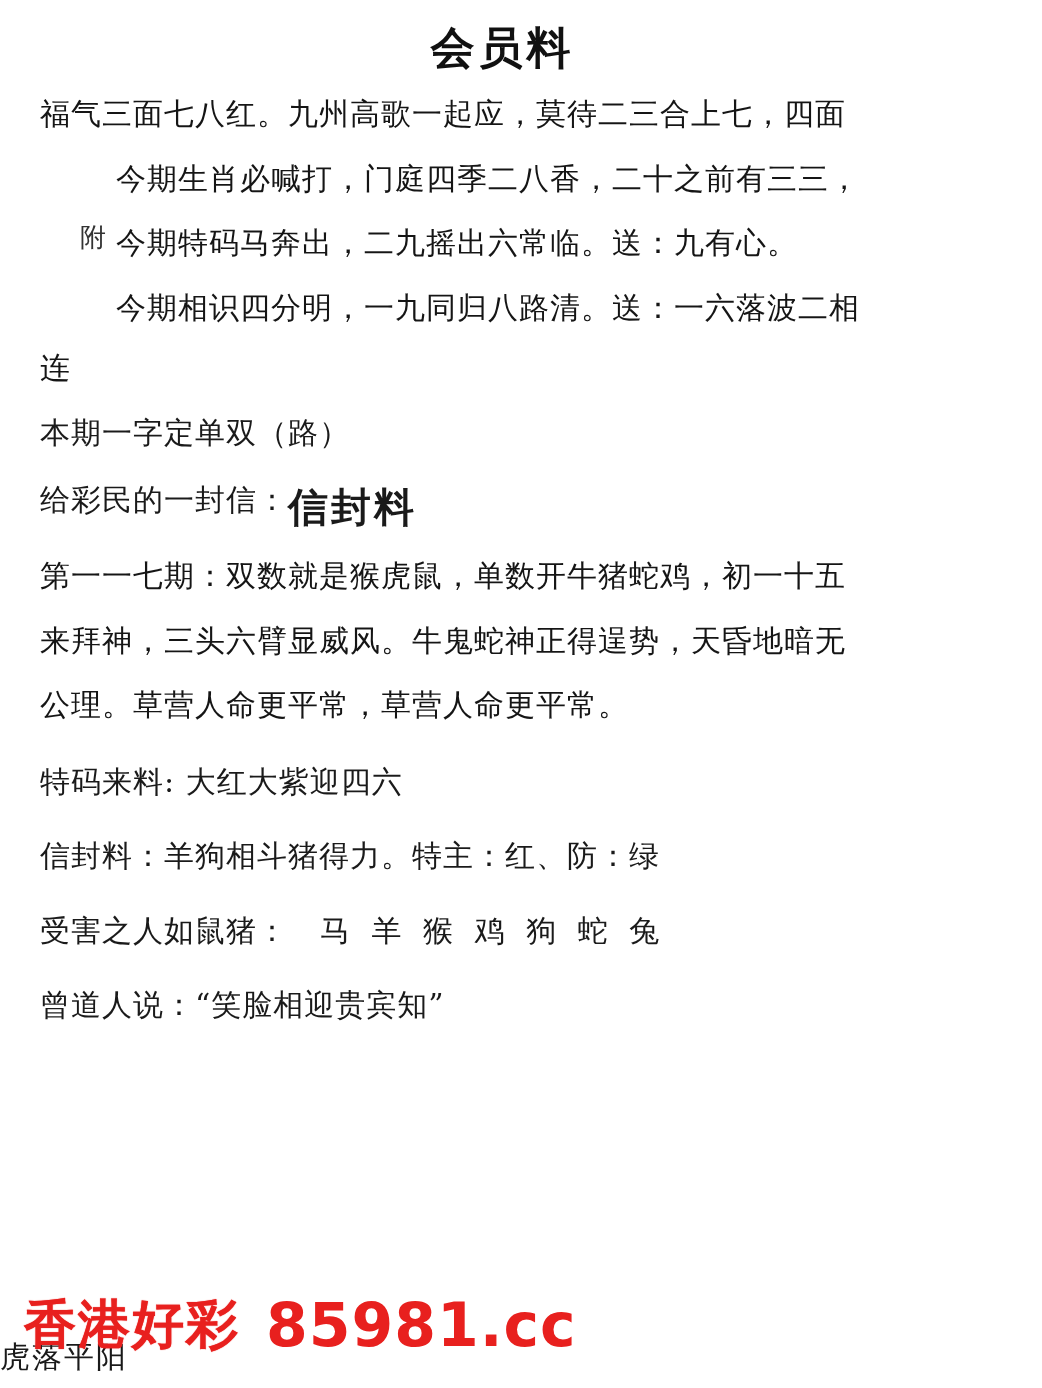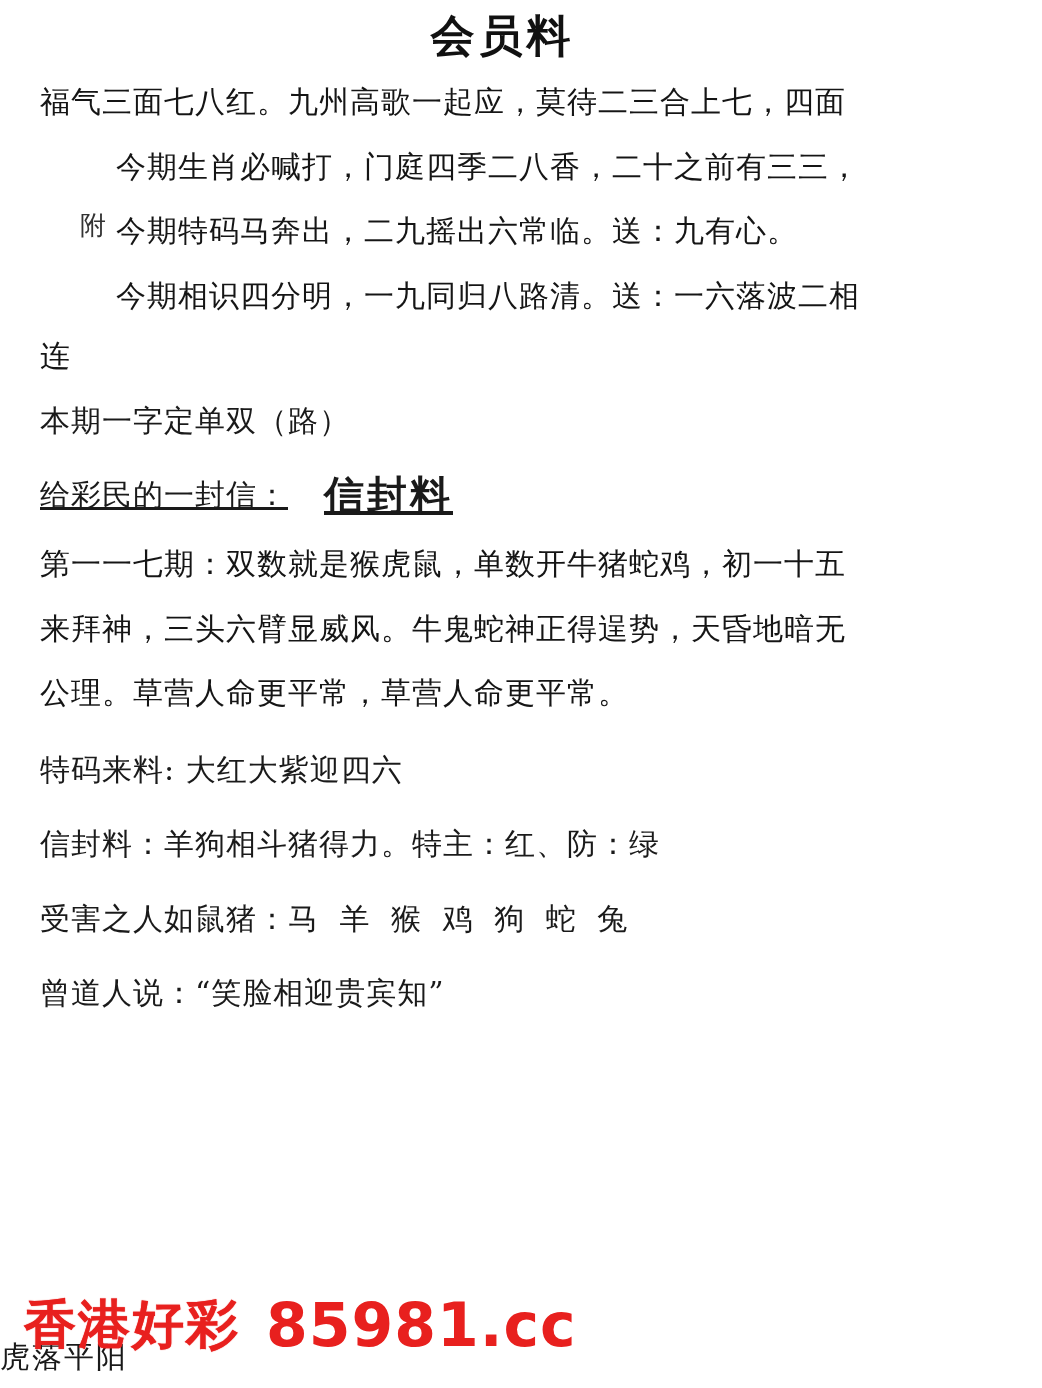--- a/index.html
+++ b/index.html
@@ -13,21 +13,21 @@
     position: relative;
     overflow: hidden;
     font-family: "DejaVu Serif", "Liberation Serif", serif;
     color: #1a1a1a;
   }
   .page {
     position: relative;
     width: 1005px;
     height: 1388px;
     box-sizing: border-box;
-    padding: 4px 40px 0 40px;
+    padding: 16px 40px 0 40px;
   }
   .doc-title {
     text-align: center;
     font-size: 44px;
     font-weight: bold;
     letter-spacing: 4px;
     line-height: 1.25;
     margin: 4px 0 10px 0;
     color: #111;
   }
@@ -50,42 +50,41 @@
   }
   .mark-left {
     position: absolute;
     left: 40px;
     font-size: 26px;
     color: #333;
     font-family: "DejaVu Serif", serif;
   }
   .letter-head {
     display: flex;
-    align-items: center;
-    gap: 36px;
+    align-items: flex-start;
     margin: 18px 0 12px 0;
-    text-decoration: underline;
   }
   .letter-head .lead {
     font-size: 30px;
     letter-spacing: 1px;
   }
   .letter-head .big {
     font-size: 40px;
     font-weight: bold;
     letter-spacing: 3px;
   }
   .section-line {
     font-size: 30px;
     line-height: 1.95;
     letter-spacing: 1px;
     margin: 0 0 16px 0;
   }
   .spaced {
     letter-spacing: 6px;
+    margin-left: 32px;
   }
   .footer-area {
     position: absolute;
     left: 0;
     bottom: 0;
     width: 1042px;
     height: 120px;
   }
   .watermark {
     position: absolute;

